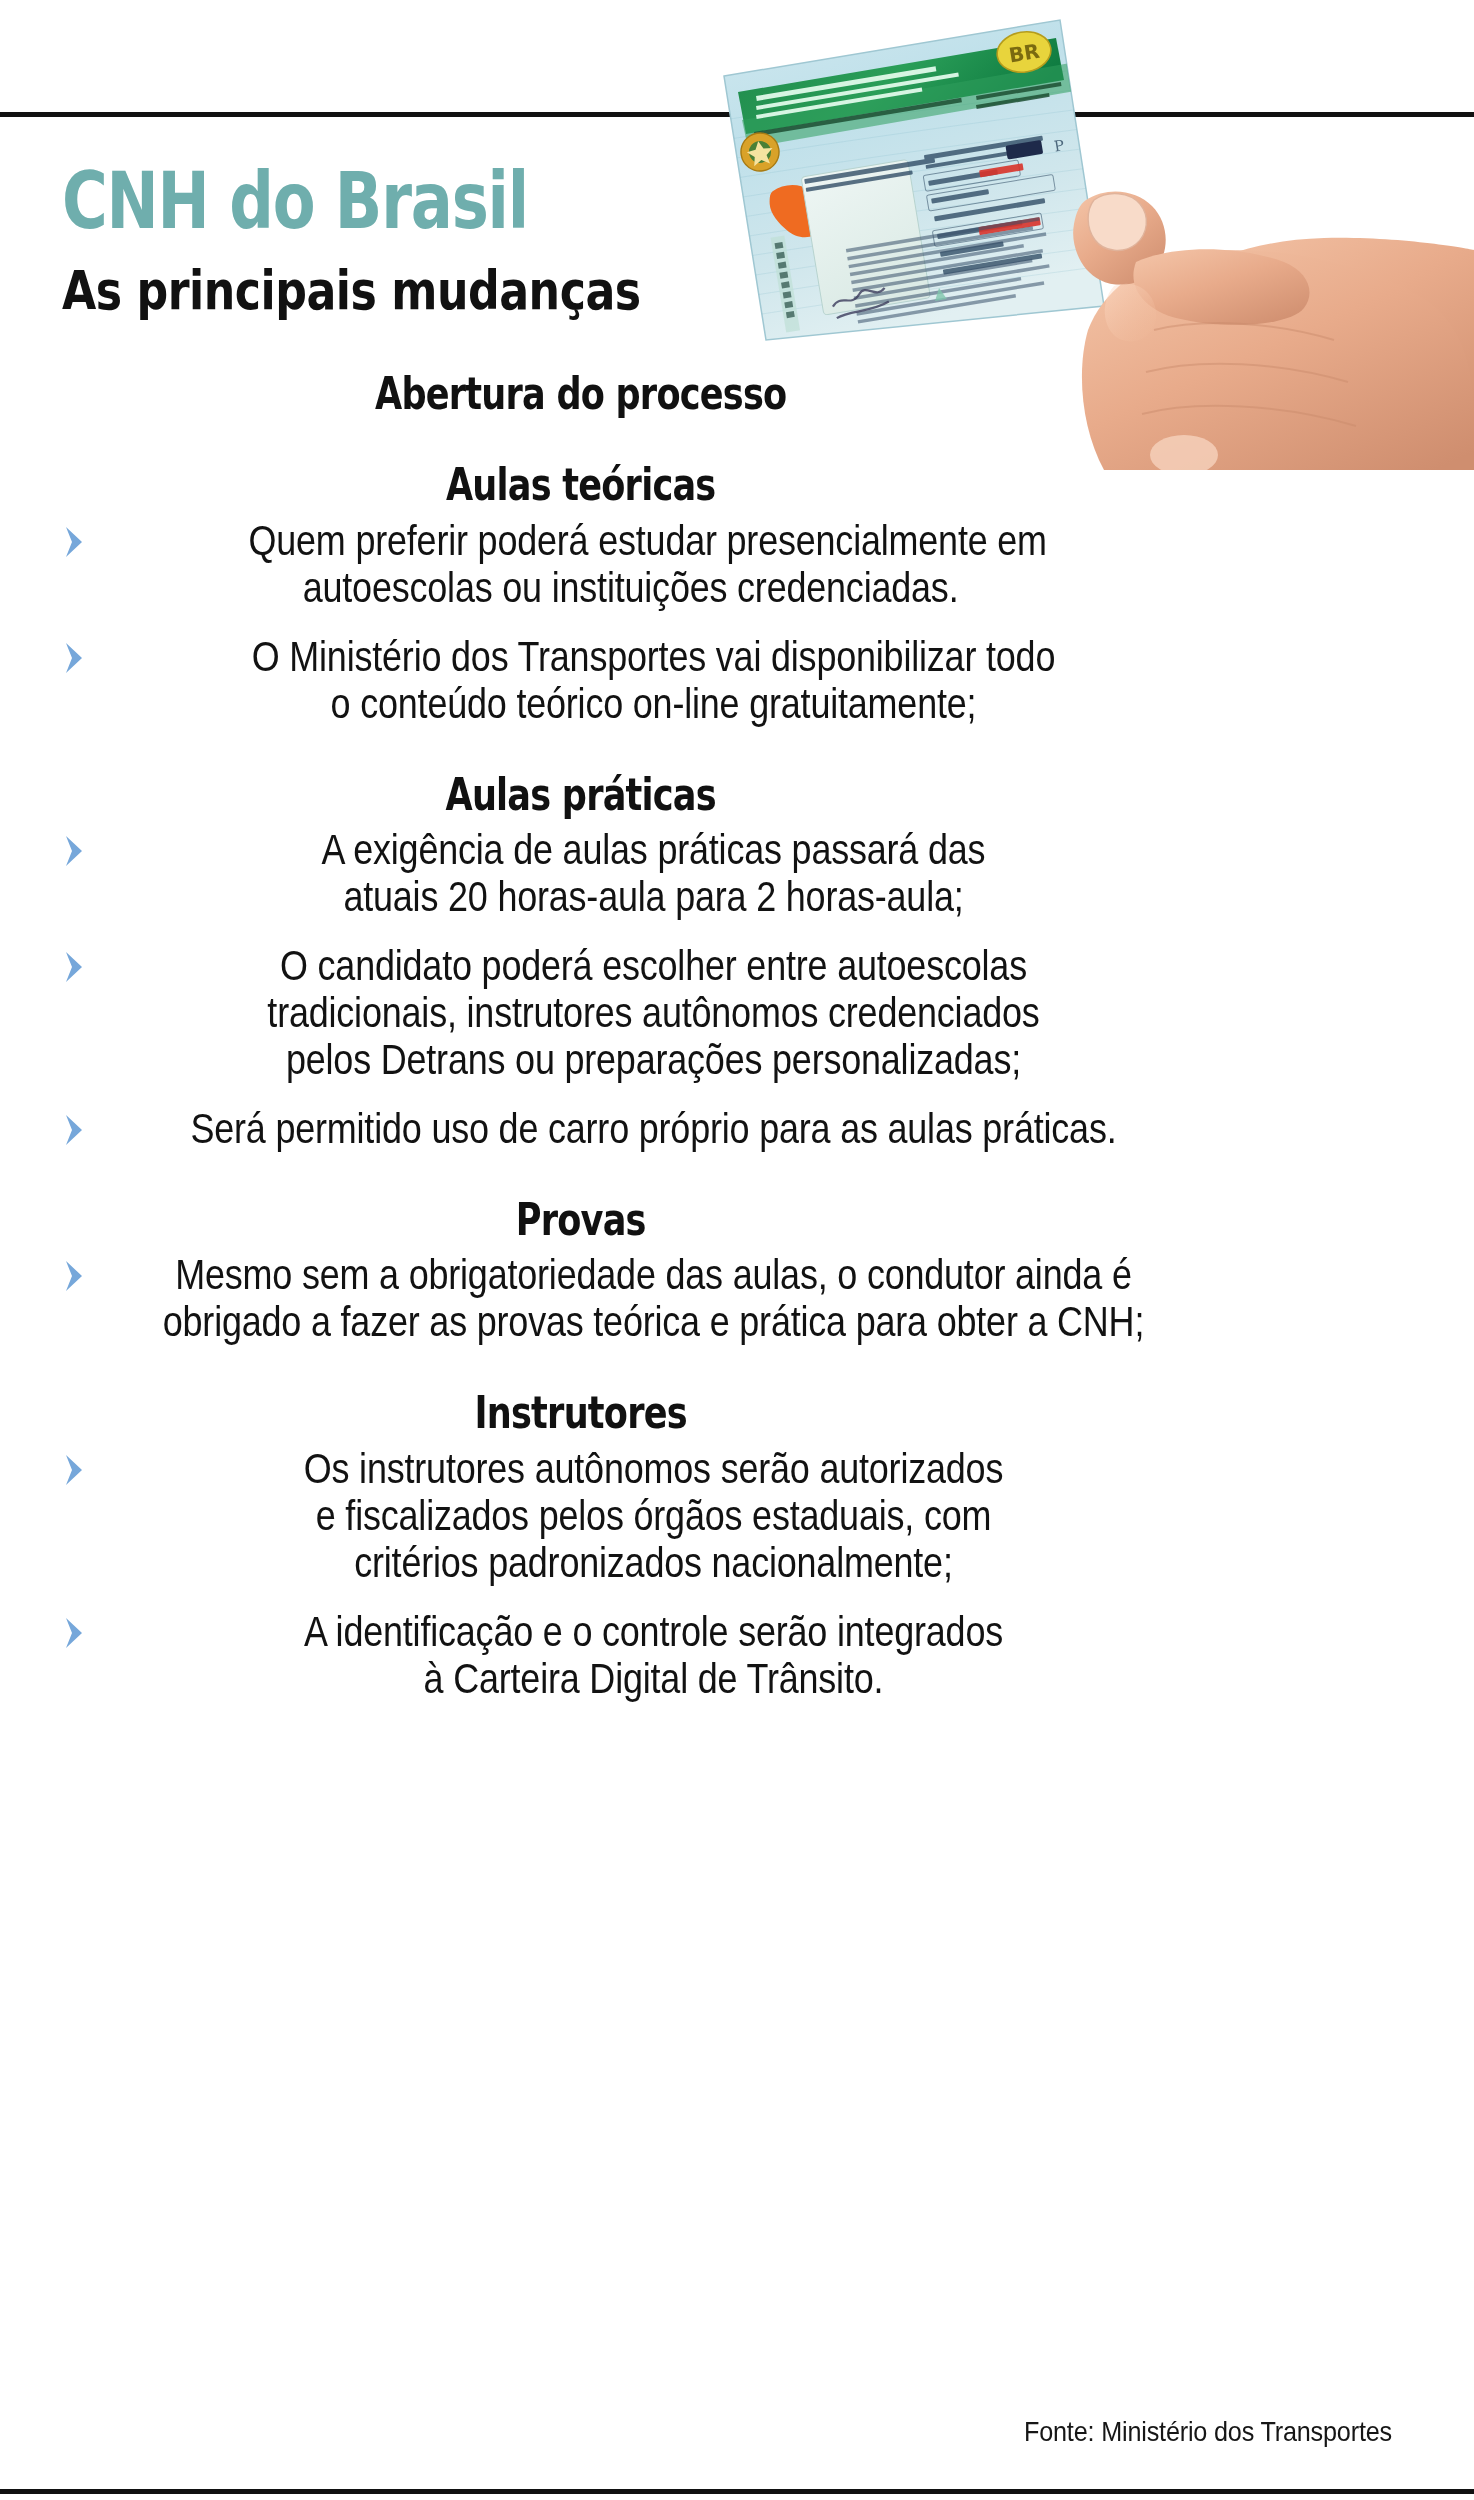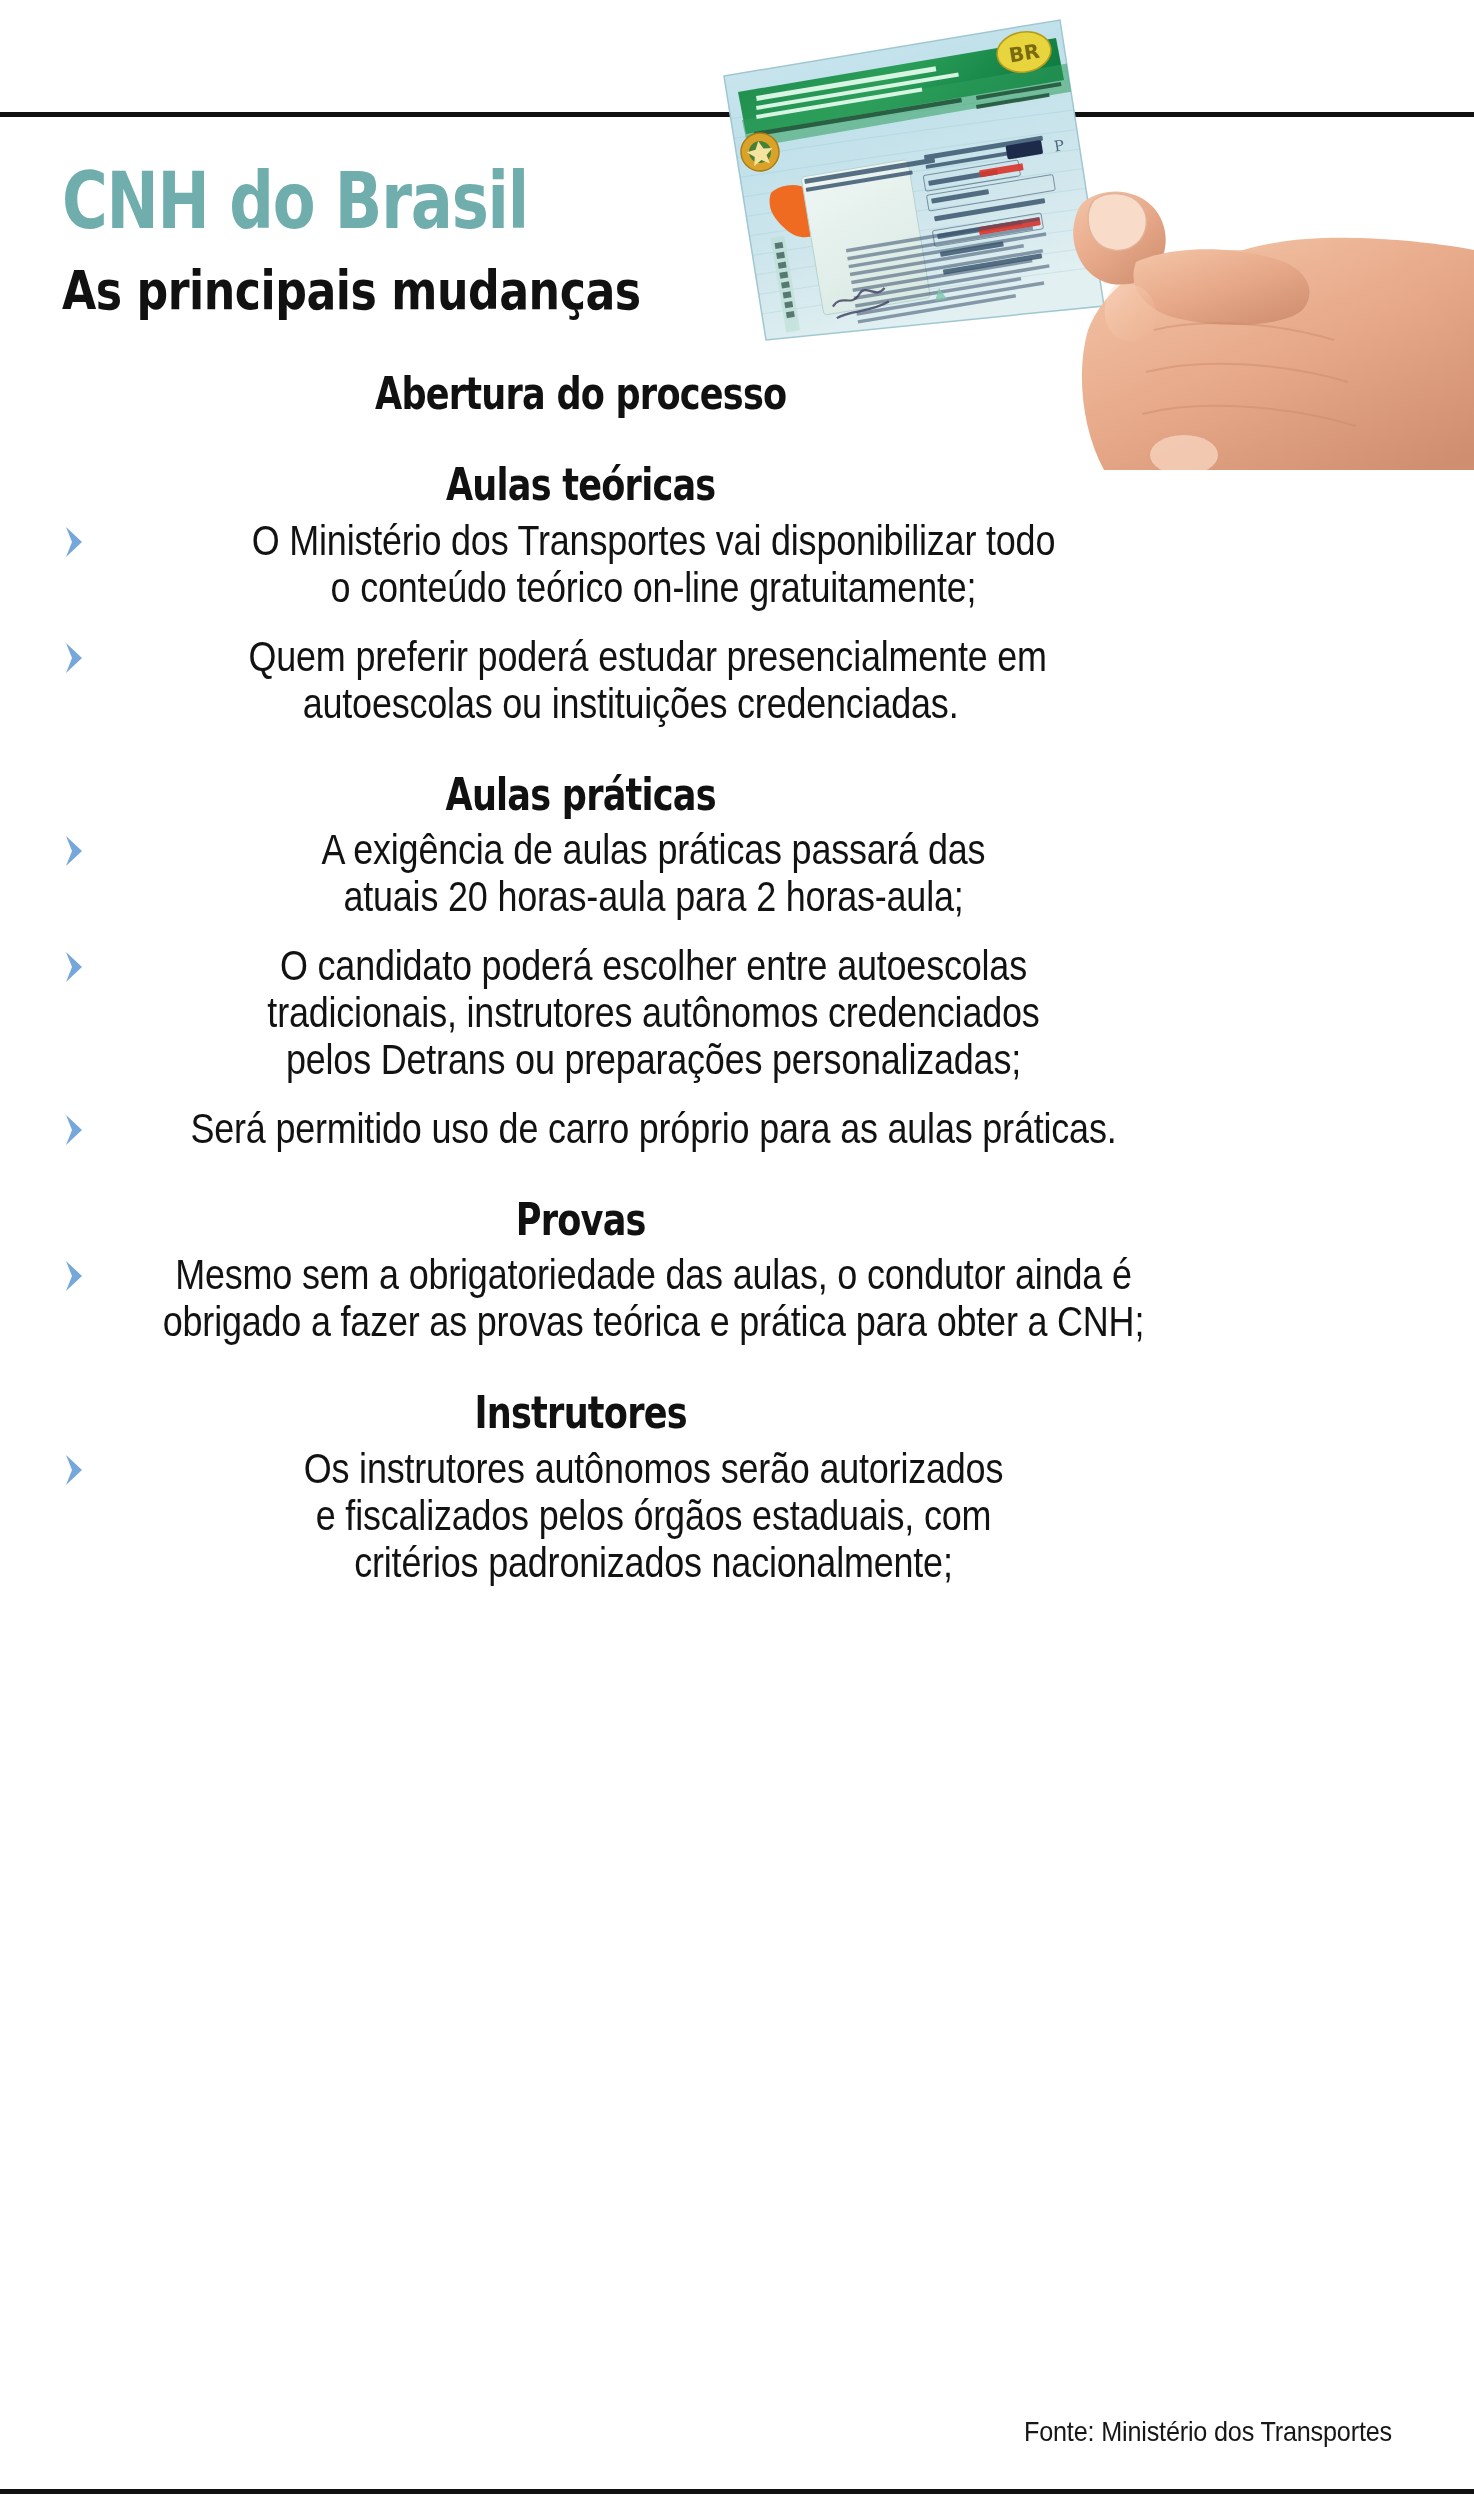--- a/index.html
+++ b/index.html
@@ -316,35 +316,35 @@
 
   <div class="main-title">CNH do Brasil</div>
   <div class="subtitle">As principais mudanças</div>
 
   <div id="sections">
       <div class="section">
         <div class="section-head">Abertura do processo</div>
       </div>
       <div class="section">
         <div class="section-head">Aulas teóricas</div>
+        <div class="bullet flush">
+          <span class="chev">
+            <svg width="26" height="34" viewBox="0 0 26 34">
+              <path d="M4 2 L20 17 L4 32 L10 17 Z" fill="currentColor"></path>
+            </svg>
+          </span>
+          <div class="btext"><span class="l1">Quem preferir poderá estudar presencialmente em</span><span style="display: block;">autoescolas ou instituições credenciadas.</span></div>
+        </div>
         <div class="bullet">
           <span class="chev">
             <svg width="26" height="34" viewBox="0 0 26 34">
               <path d="M4 2 L20 17 L4 32 L10 17 Z" fill="currentColor"></path>
             </svg>
           </span>
           <div class="btext"><span class="l1">O Ministério dos Transportes vai disponibilizar todo</span><span style="display: block;">o conteúdo teórico on-line gratuitamente;</span></div>
-        </div>
-        <div class="bullet flush">
-          <span class="chev">
-            <svg width="26" height="34" viewBox="0 0 26 34">
-              <path d="M4 2 L20 17 L4 32 L10 17 Z" fill="currentColor"></path>
-            </svg>
-          </span>
-          <div class="btext"><span class="l1">Quem preferir poderá estudar presencialmente em</span><span style="display: block;">autoescolas ou instituições credenciadas.</span></div>
         </div>
       </div>
       <div class="section">
         <div class="section-head">Aulas práticas</div>
         <div class="bullet">
           <span class="chev">
             <svg width="26" height="34" viewBox="0 0 26 34">
               <path d="M4 2 L20 17 L4 32 L10 17 Z" fill="currentColor"></path>
             </svg>
           </span>
@@ -381,19 +381,27 @@
       <div class="section">
         <div class="section-head">Instrutores</div>
         <div class="bullet">
           <span class="chev">
             <svg width="26" height="34" viewBox="0 0 26 34">
               <path d="M4 2 L20 17 L4 32 L10 17 Z" fill="currentColor"></path>
             </svg>
           </span>
           <div class="btext"><span class="l1">Os instrutores autônomos serão autorizados</span><span style="display: block;">e fiscalizados pelos órgãos estaduais, com</span><span style="display: block;">critérios padronizados nacionalmente;</span></div>
         </div>
+        <div class="bullet">
+          <span class="chev">
+            <svg width="26" height="34" viewBox="0 0 26 34">
+              <path d="M4 2 L20 17 L4 32 L10 17 Z" fill="currentColor"></path>
+            </svg>
+          </span>
+          <div class="btext"><span class="l1">A identificação e o controle serão integrados</span><span style="display: block;">à Carteira Digital de Trânsito.</span></div>
+        </div>
       </div>
     </div>
 </div>
 
 <div class="source">Fonte: Ministério dos Transportes</div>
 
 <div class="bottom-rule"></div>
 
 </body></html>

